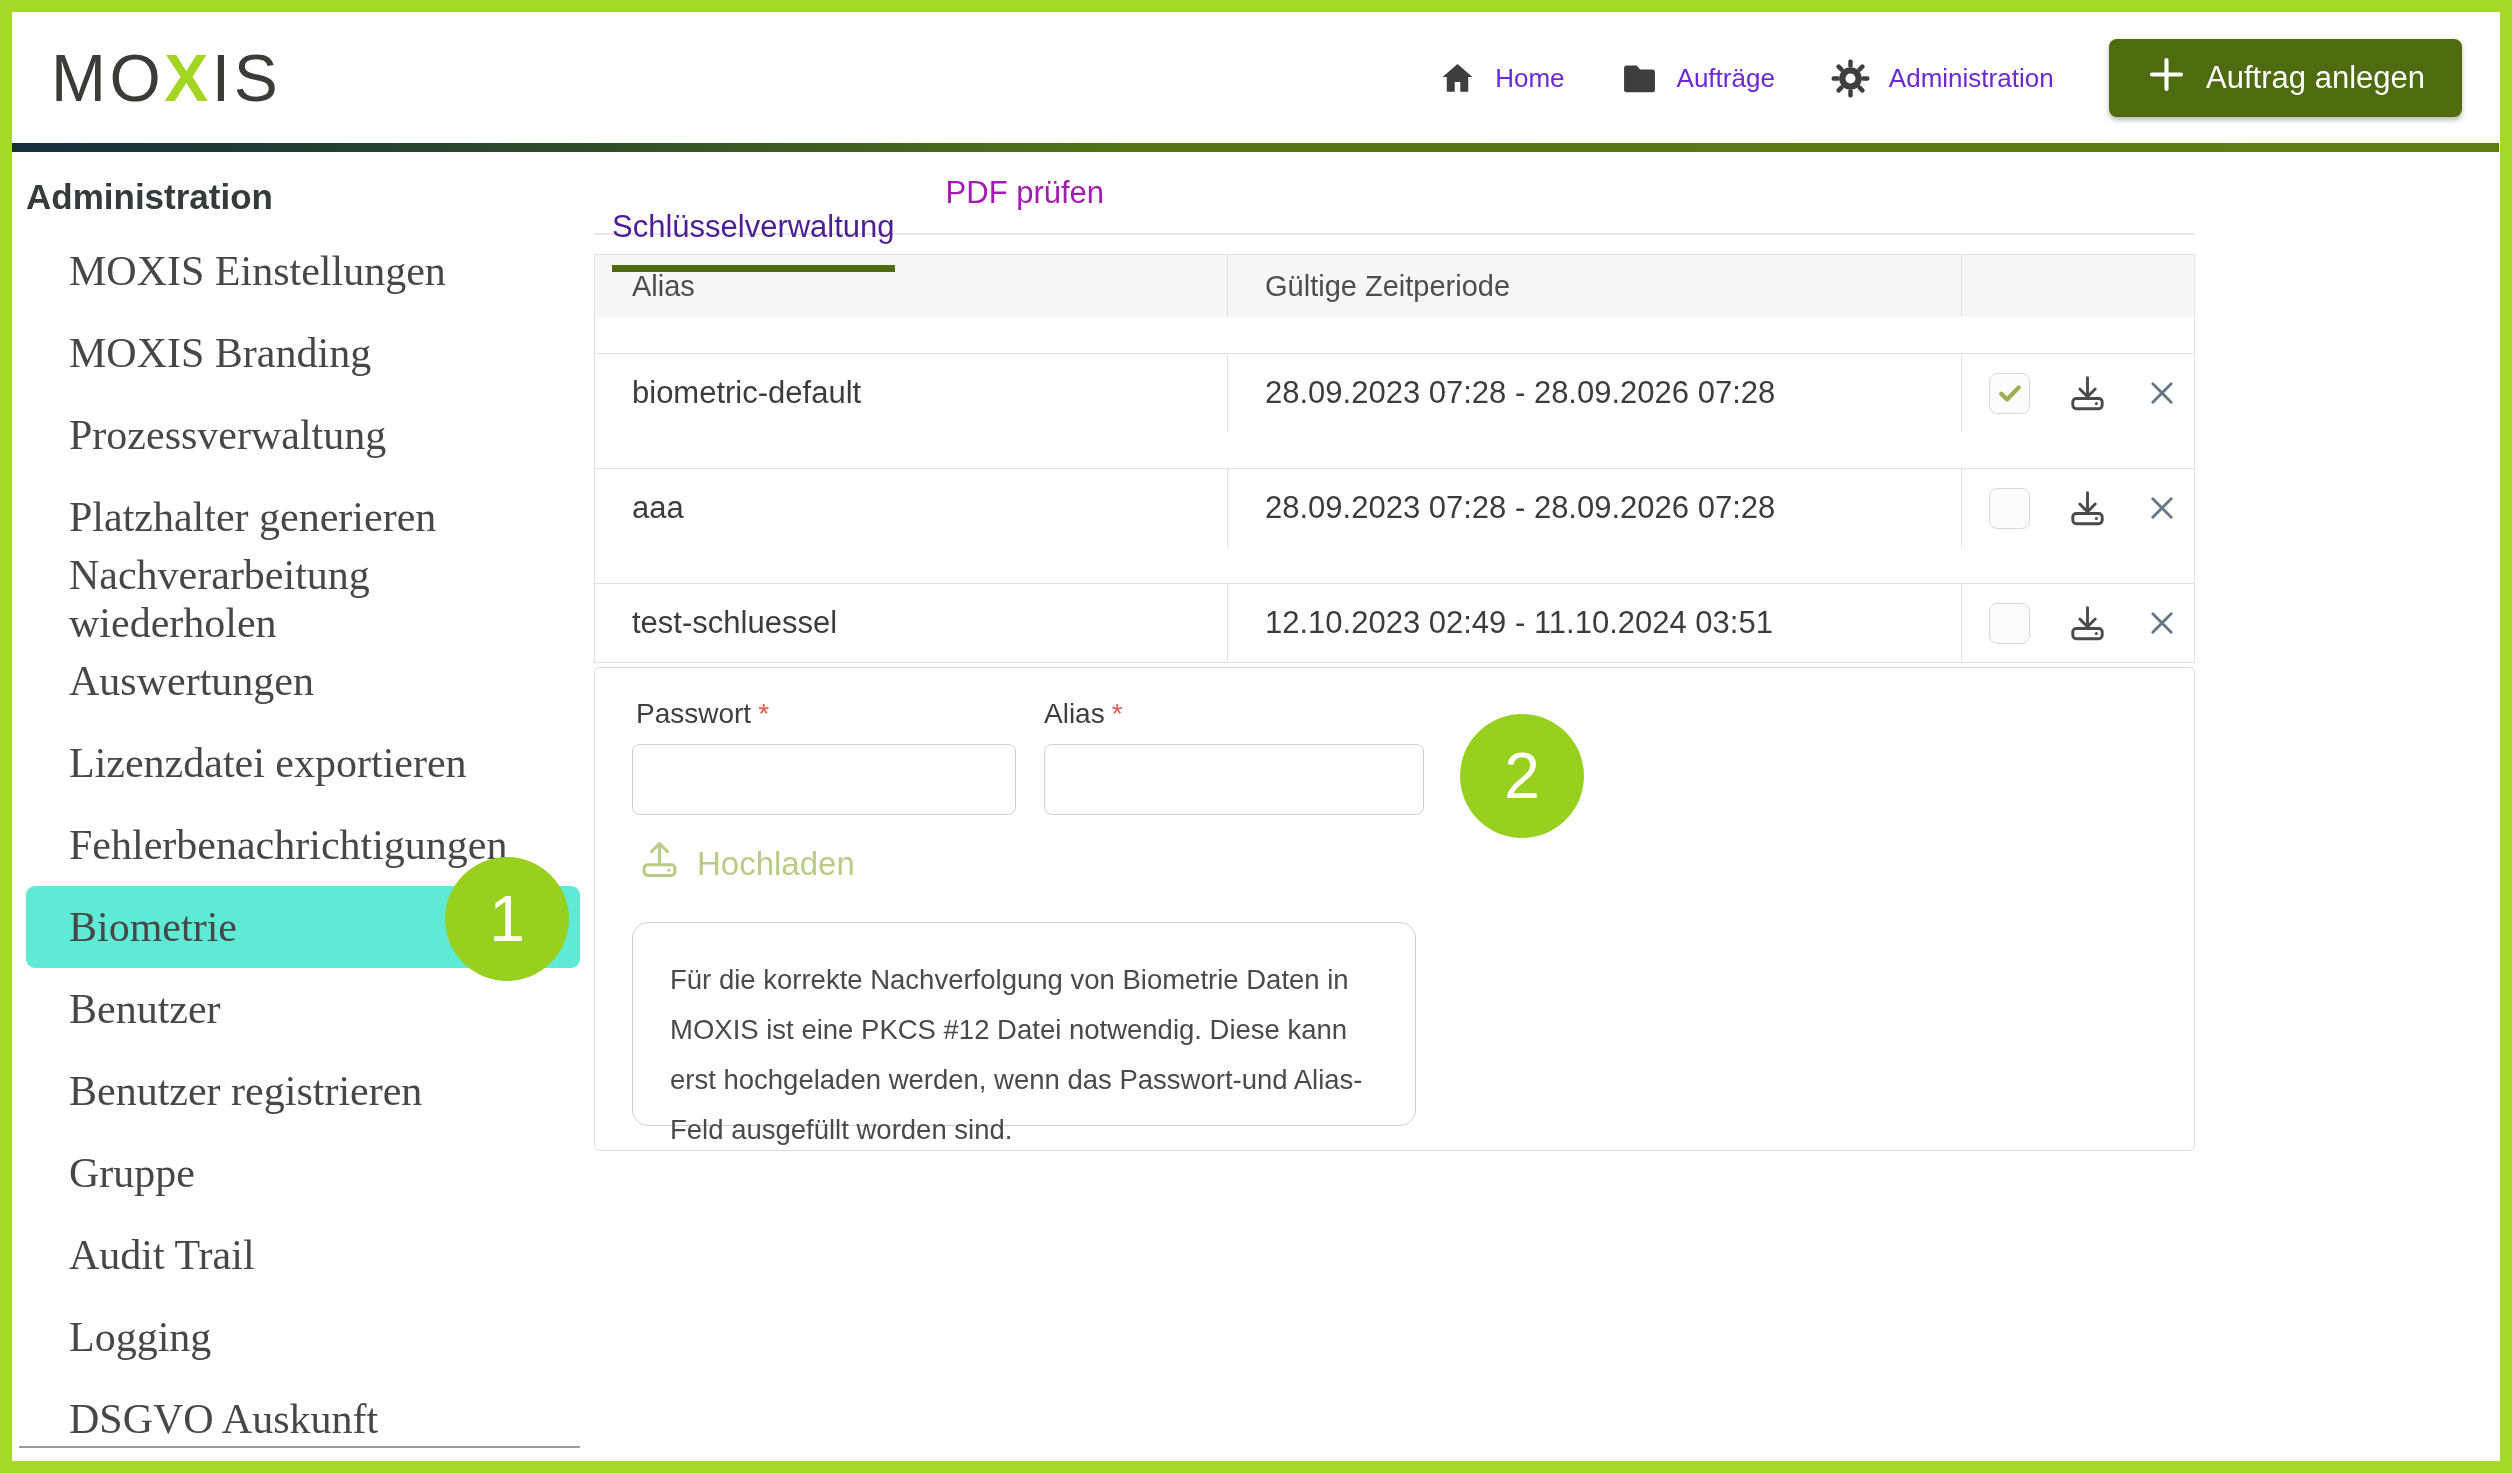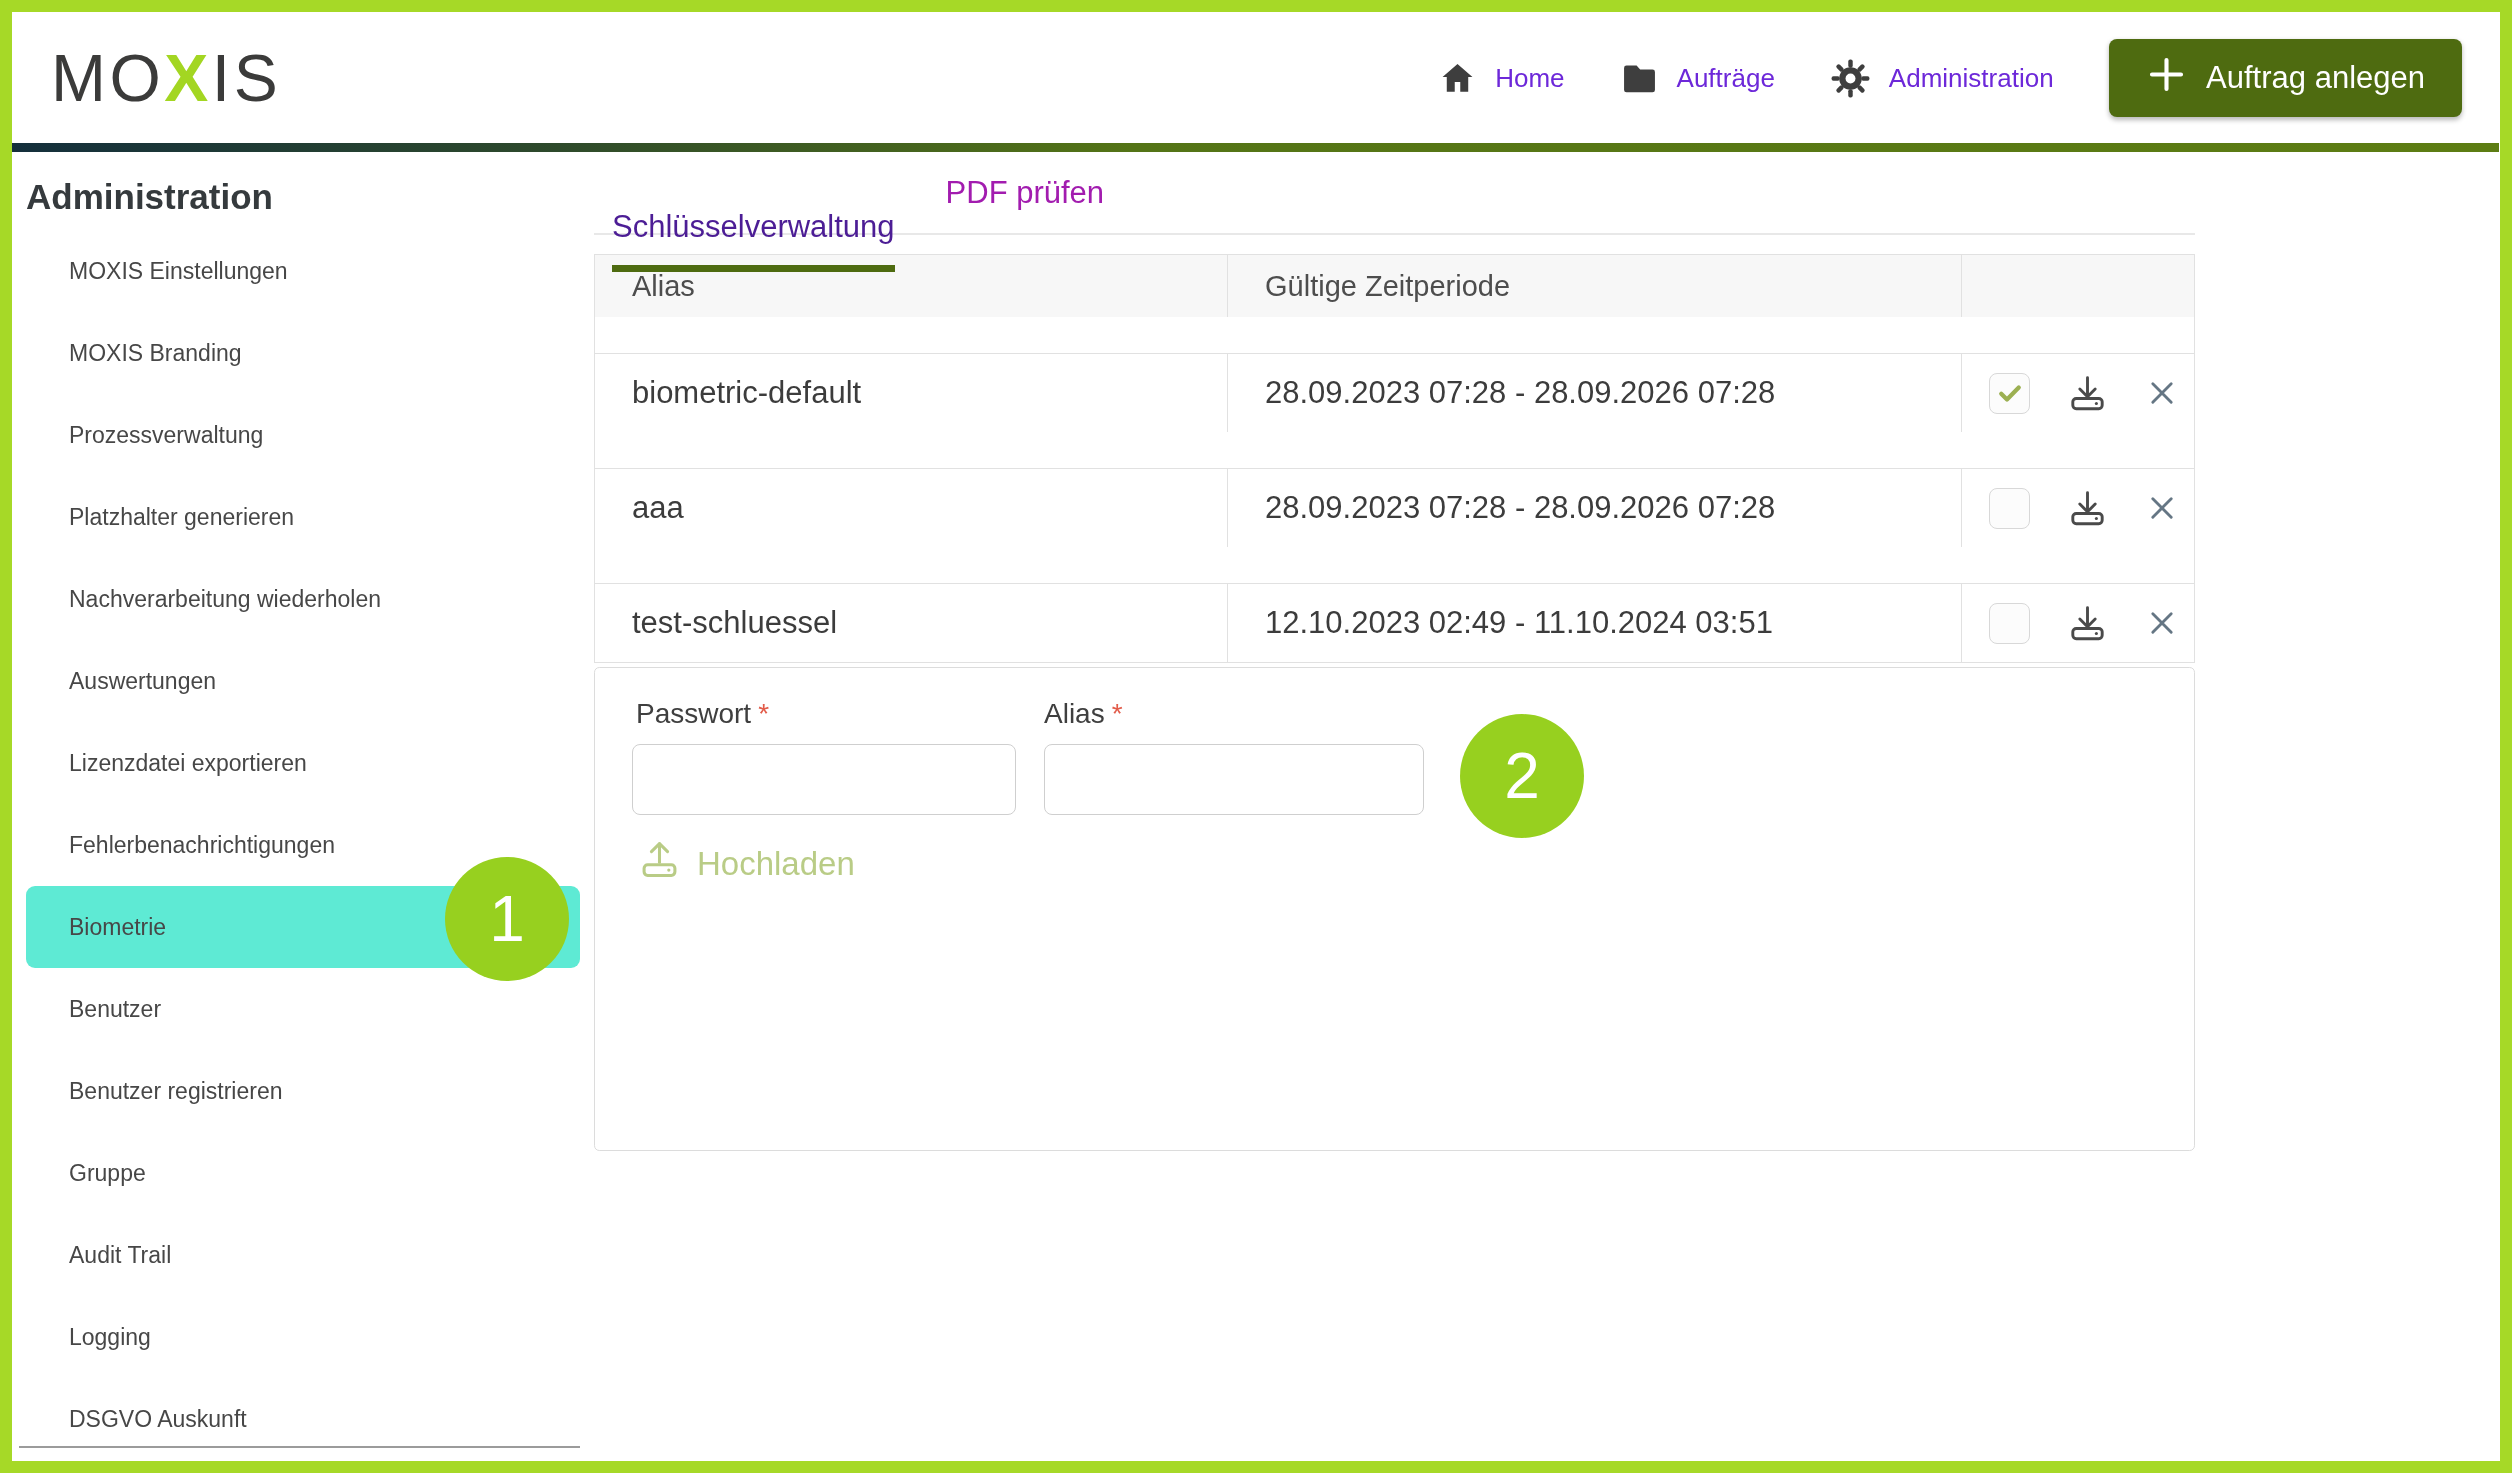--- a/index.html
+++ b/index.html
@@ -20,22 +20,22 @@
   .nav{position:absolute;right:37px;top:25px;height:82px;display:flex;align-items:center;gap:55px;}
   .nav-item{display:flex;align-items:center;gap:18px;font-size:26px;color:#6d28d9;cursor:pointer;}
   .nav-item svg{display:block;}
   .cta{display:flex;align-items:center;gap:19.5px;height:78px;padding:0 37px;
     background:#4e6b10;color:#fff;font-size:31px;font-weight:500;border:none;border-radius:8px;
     box-shadow:0 2.7px 5.3px rgba(0,0,0,.28);cursor:pointer;font-family:inherit;}
 
   
   .side-title{position:absolute;left:14px;top:165px;font-size:35px;font-weight:700;color:#353a3d;}
   .side-list{position:absolute;left:14px;top:218px;width:554px;}
-  .side-item{height:82px;display:flex;align-items:center;padding-left:43px;font-size:23px;
-    color:#474747;cursor:pointer;box-sizing:border-box;}
+  .side-item{height:82px;display:flex;align-items:center;padding-left:43px;font-size:42px;
+    color:#474747;cursor:pointer;box-sizing:border-box;font-family:Liberation Serif, serif;}
   .side-item.active{background:#5eead4;border-radius:9px;}
   .side-divider{position:absolute;left:7px;top:1434px;width:561px;height:1.8px;background:#9b9b9b;}
 
   
   .tabs{position:absolute;left:600px;top:163px;display:flex;gap:51px;z-index:2;}
   .tab{font-size:31px;padding-bottom:19.5px;color:#a21caf;cursor:pointer;border-bottom:7px solid transparent;}
   .tab.active{color:#4c1d95;border-bottom-color:#4e6b10;margin-top:34px;}
   .tabs-baseline{position:absolute;left:582px;top:221px;width:1601px;height:1.8px;background:#e8e8e8;z-index:1;}
 
   
@@ -303,19 +303,20 @@
         <svg width="43" height="43" viewBox="0 0 24 24" fill="none" stroke="#b9cc86" stroke-width="1.7" stroke-linecap="round" stroke-linejoin="round">
           <path d="M12 13.5V3.2"></path>
             <path d="M7.5 7.6 12 3.1l4.5 4.5"></path>
           <rect x="3.4" y="14.9" width="17.2" height="6" rx="2"></rect>
           <circle cx="17.2" cy="17.9" r="0.9" fill="#b9cc86" stroke="none"></circle>
         </svg>
       </span>
       <span>Hochladen</span>
     </div>
 
+    <div class="infobox">Für die korrekte Nachverfolgung von Biometrie Daten in MOXIS ist eine PKCS #12 Datei notwendig. Diese kann erst hochgeladen werden, wenn das Passwort-und Alias-Feld ausgefüllt worden sind.</div>
   </div>
 
   <div class="circle" style="left:433px;top:845px;">1</div>
   <div class="circle" style="left:1448px;top:702px;">2</div>
 
 </div>
 
 
 </body></html>

